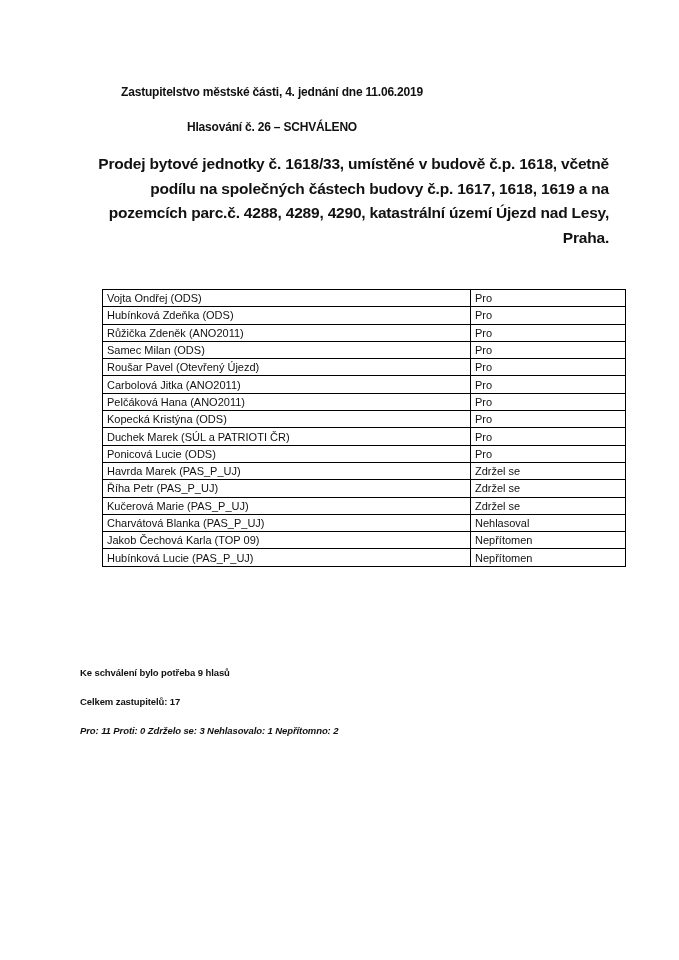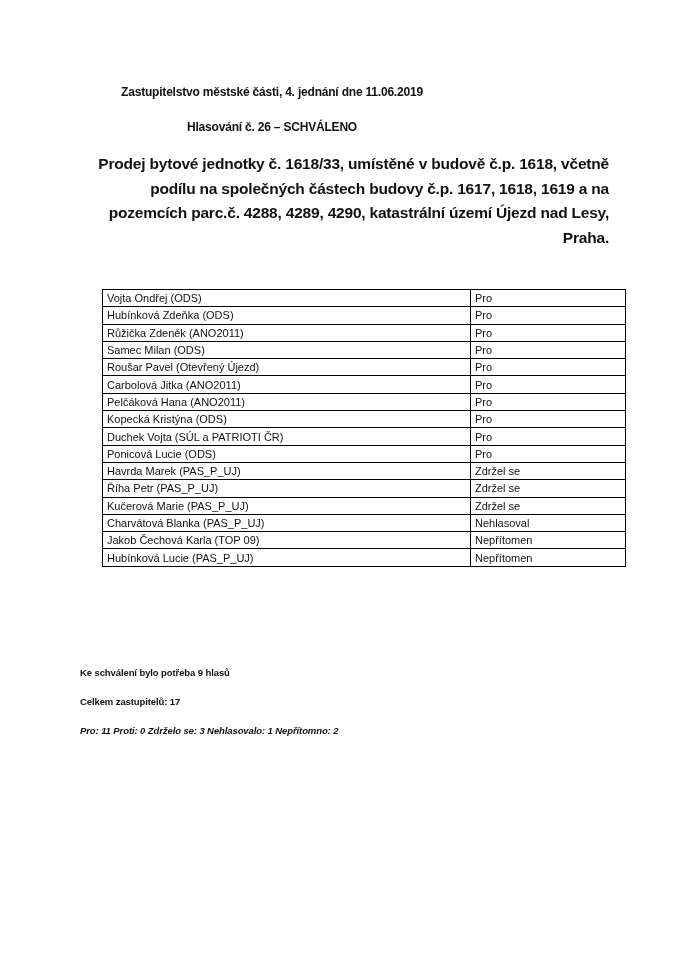--- a/index.html
+++ b/index.html
@@ -58,21 +58,21 @@
       </tr>
       <tr>
         <td class="name">Pelčáková Hana (ANO2011)</td>
         <td>Pro</td>
       </tr>
       <tr>
         <td class="name">Kopecká Kristýna (ODS)</td>
         <td>Pro</td>
       </tr>
       <tr>
-        <td class="name">Duchek Vojta (SÚL a PATRIOTI ČR)</td>
+        <td class="name">Duchek Marek (SÚL a PATRIOTI ČR)</td>
         <td>Pro</td>
       </tr>
       <tr>
         <td class="name">Ponicová Lucie (ODS)</td>
         <td>Pro</td>
       </tr>
       <tr>
         <td class="name">Havrda Marek (PAS_P_UJ)</td>
         <td>Zdržel se</td>
       </tr>

